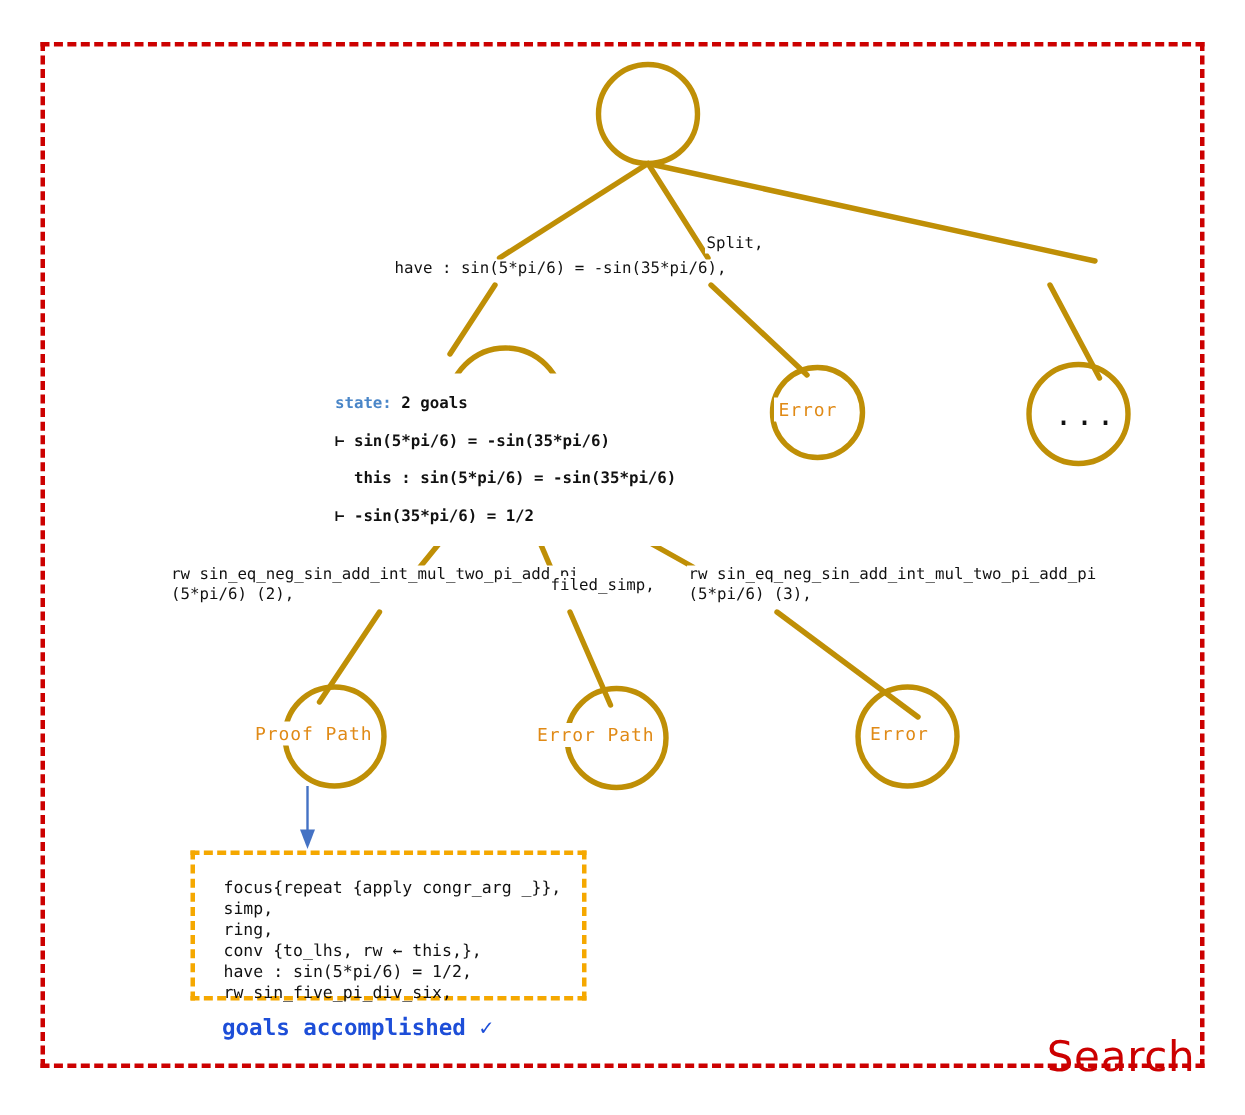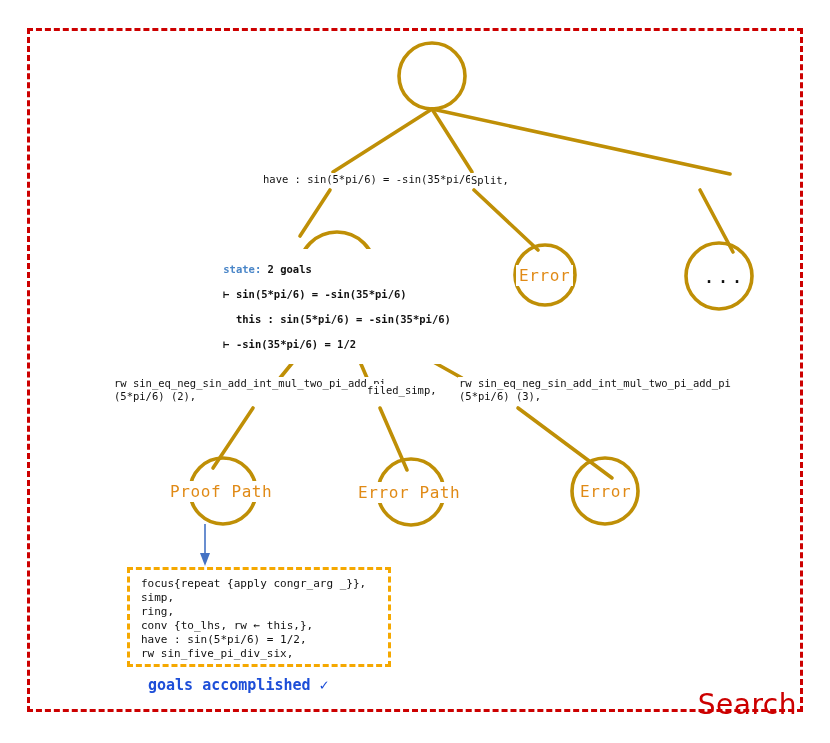--- a/index.html
+++ b/index.html
@@ -33,34 +33,34 @@
   .ntext .st{color:#4a86c8;font-weight:bold;}
   .ntext .bold{font-weight:bold;}
 
   .elabel{
     position:absolute;font-size:10.5px;line-height:13px;color:#111111;
     white-space:pre;background:#ffffff;padding:0 1px;
   }
 
   .circ-label{
     position:absolute;background:#ffffff;color:#e08a16;
-    font-size:16px;letter-spacing:.6px;padding:1px 3px;white-space:nowrap;
+    font-size:12px;letter-spacing:.6px;padding:1px 3px;white-space:nowrap;
   }
   .dots-label{
     position:absolute;color:#111111;font-size:20px;
     letter-spacing:2px;white-space:nowrap;background:transparent;
   }
 
   
   .codebox{
     position:absolute;left:127px;top:567px;width:264px;height:100px;
     border:3px dashed #f5a800;box-sizing:border-box;background:#ffffff;
   }
   .codebox pre{
-    margin:0;padding:7px 0 0 11px;
+    margin:8px;padding:7px 0 0 11px;
     font-family:"DejaVu Sans Mono","Liberation Mono",monospace;
     font-size:11px;line-height:14px;color:#111111;white-space:pre;
   }
   .accomplished{
     position:absolute;left:148px;top:676px;
     font-size:15px;font-weight:bold;color:#1d4ed8;
     font-family:"DejaVu Sans Mono","Liberation Mono",monospace;
     white-space:nowrap;
   }
 </style>
@@ -107,21 +107,21 @@
       <line x1="205" y1="524" x2="205" y2="558" stroke="#4472c4" stroke-width="1.6"></line>
       <polygon points="205,566 200,553 210,553" fill="#4472c4"></polygon>
     </g>
   </svg>
 
   <div class="search-frame"></div>
   <div class="search-label">Search</div>
 
 
   <div class="elabel" style="left:262px;top:173px;">have : sin(5*pi/6) = -sin(35*pi/6),</div>
-  <div class="elabel" style="left:470px;top:174px;">Split,</div>
+  <div class="elabel" style="left:470px;top:156px;">Split,</div>
 
   <div class="ntext" style="left:196px;top:249px;">
     <span class="st">state:</span><span class="bold"> 2 goals</span><br>
     <span class="bold">⊢ sin(5*pi/6) = -sin(35*pi/6)</span><br>
     <span class="bold">  this : sin(5*pi/6) = -sin(35*pi/6)</span><br>
     <span class="bold">⊢ -sin(35*pi/6) = 1/2</span>
   </div>
 
   <div class="circ-label" style="left:516px;top:265px;">Error</div>
   <div class="dots-label" style="left:703px;top:264px;">...</div>

